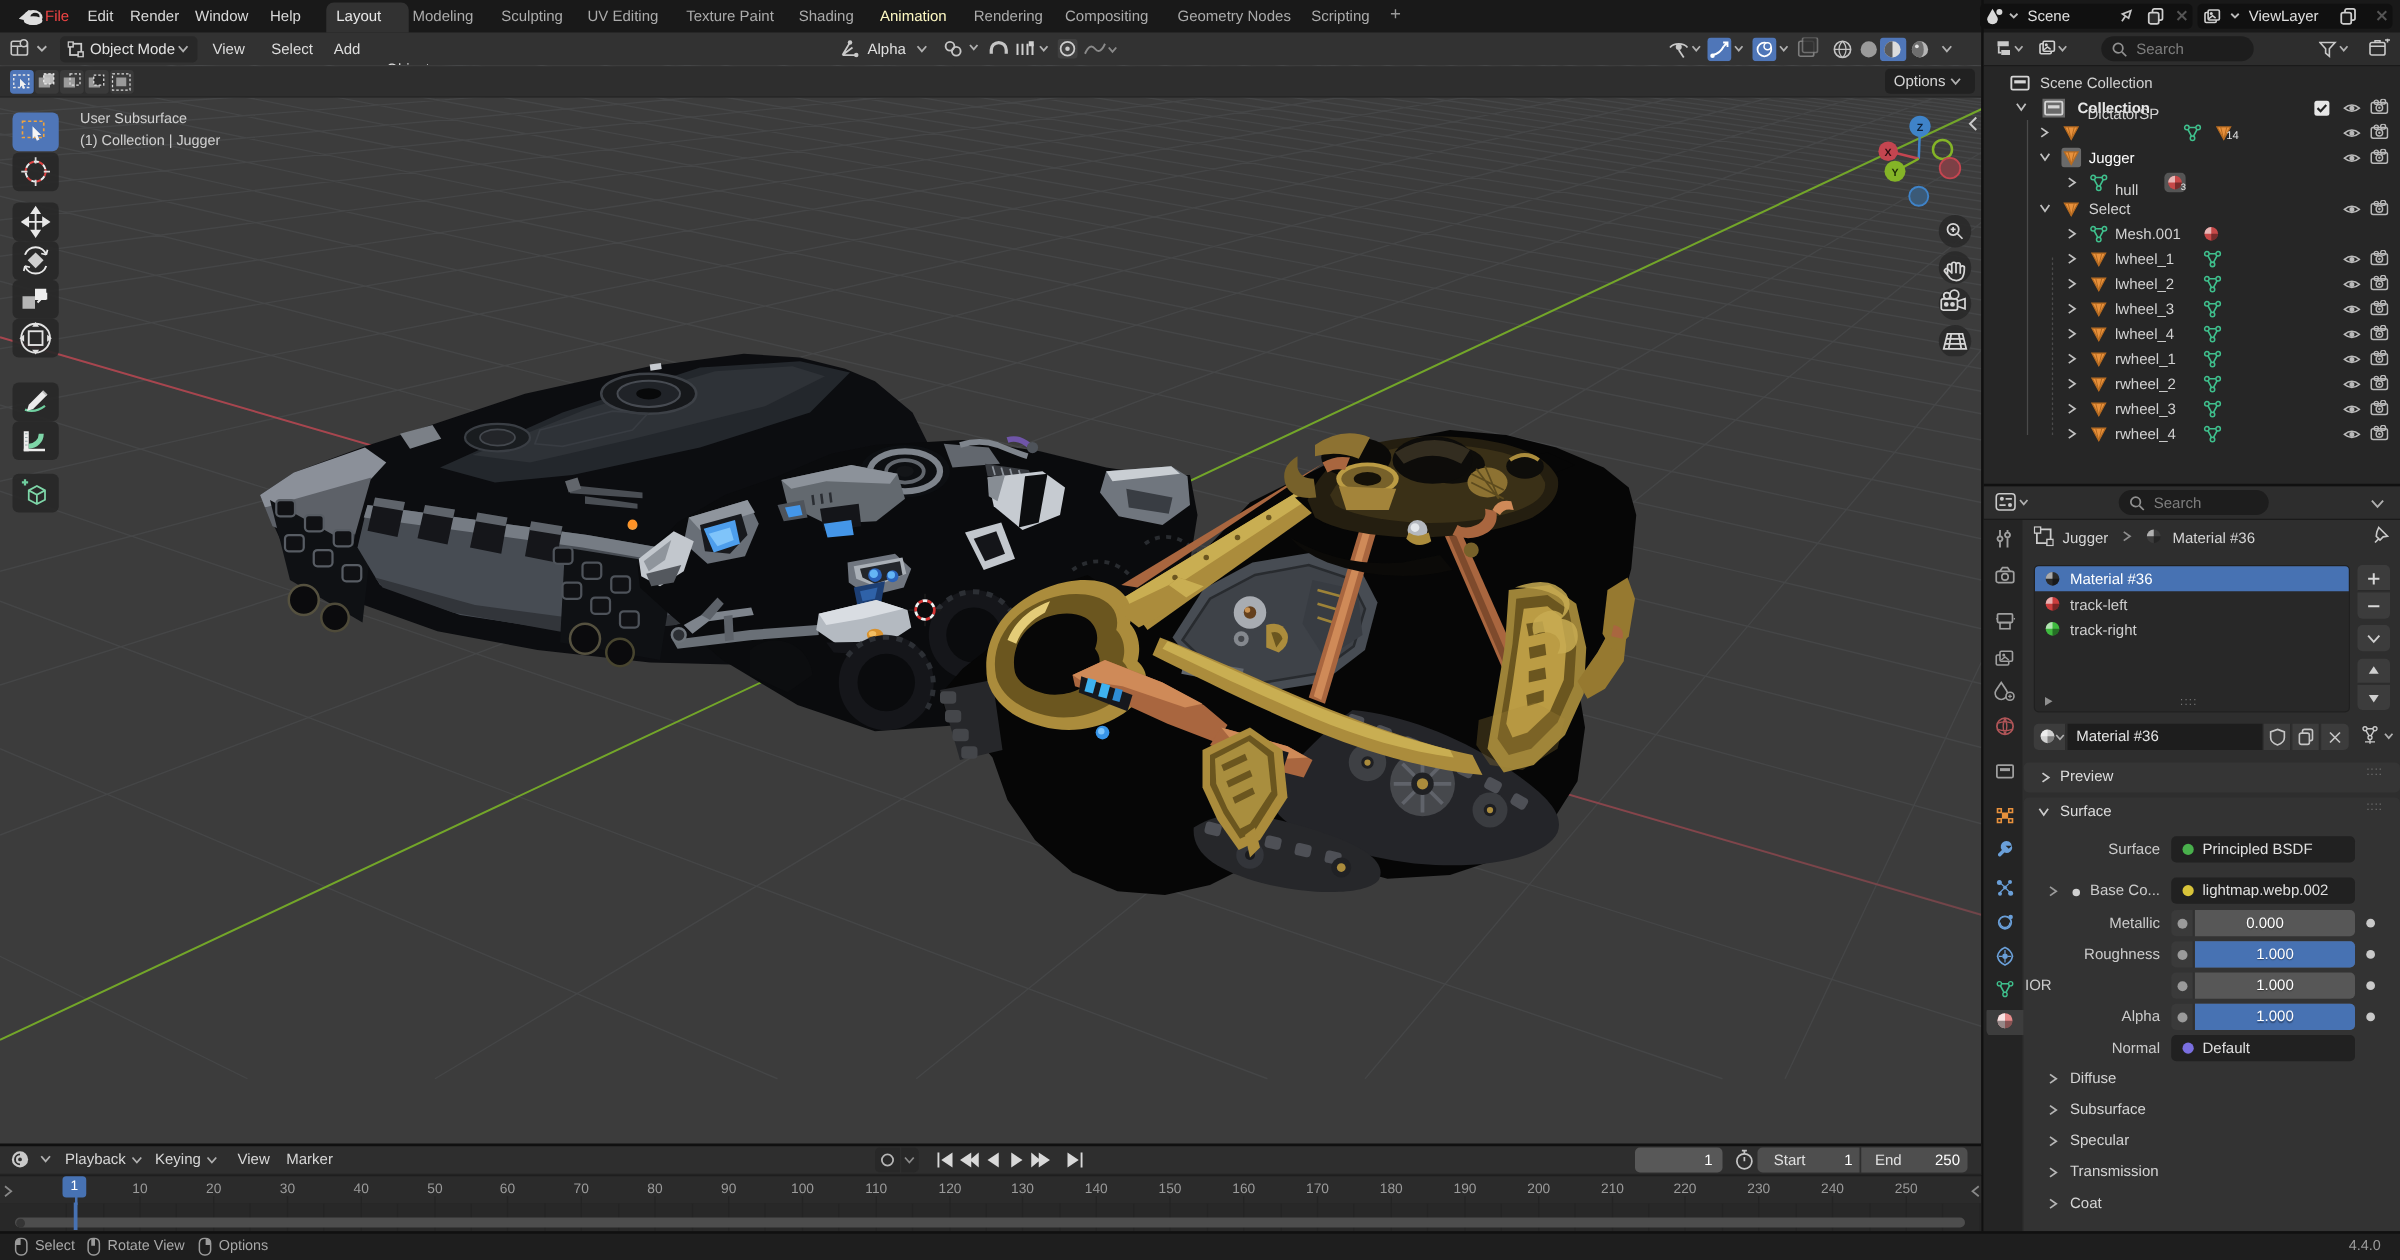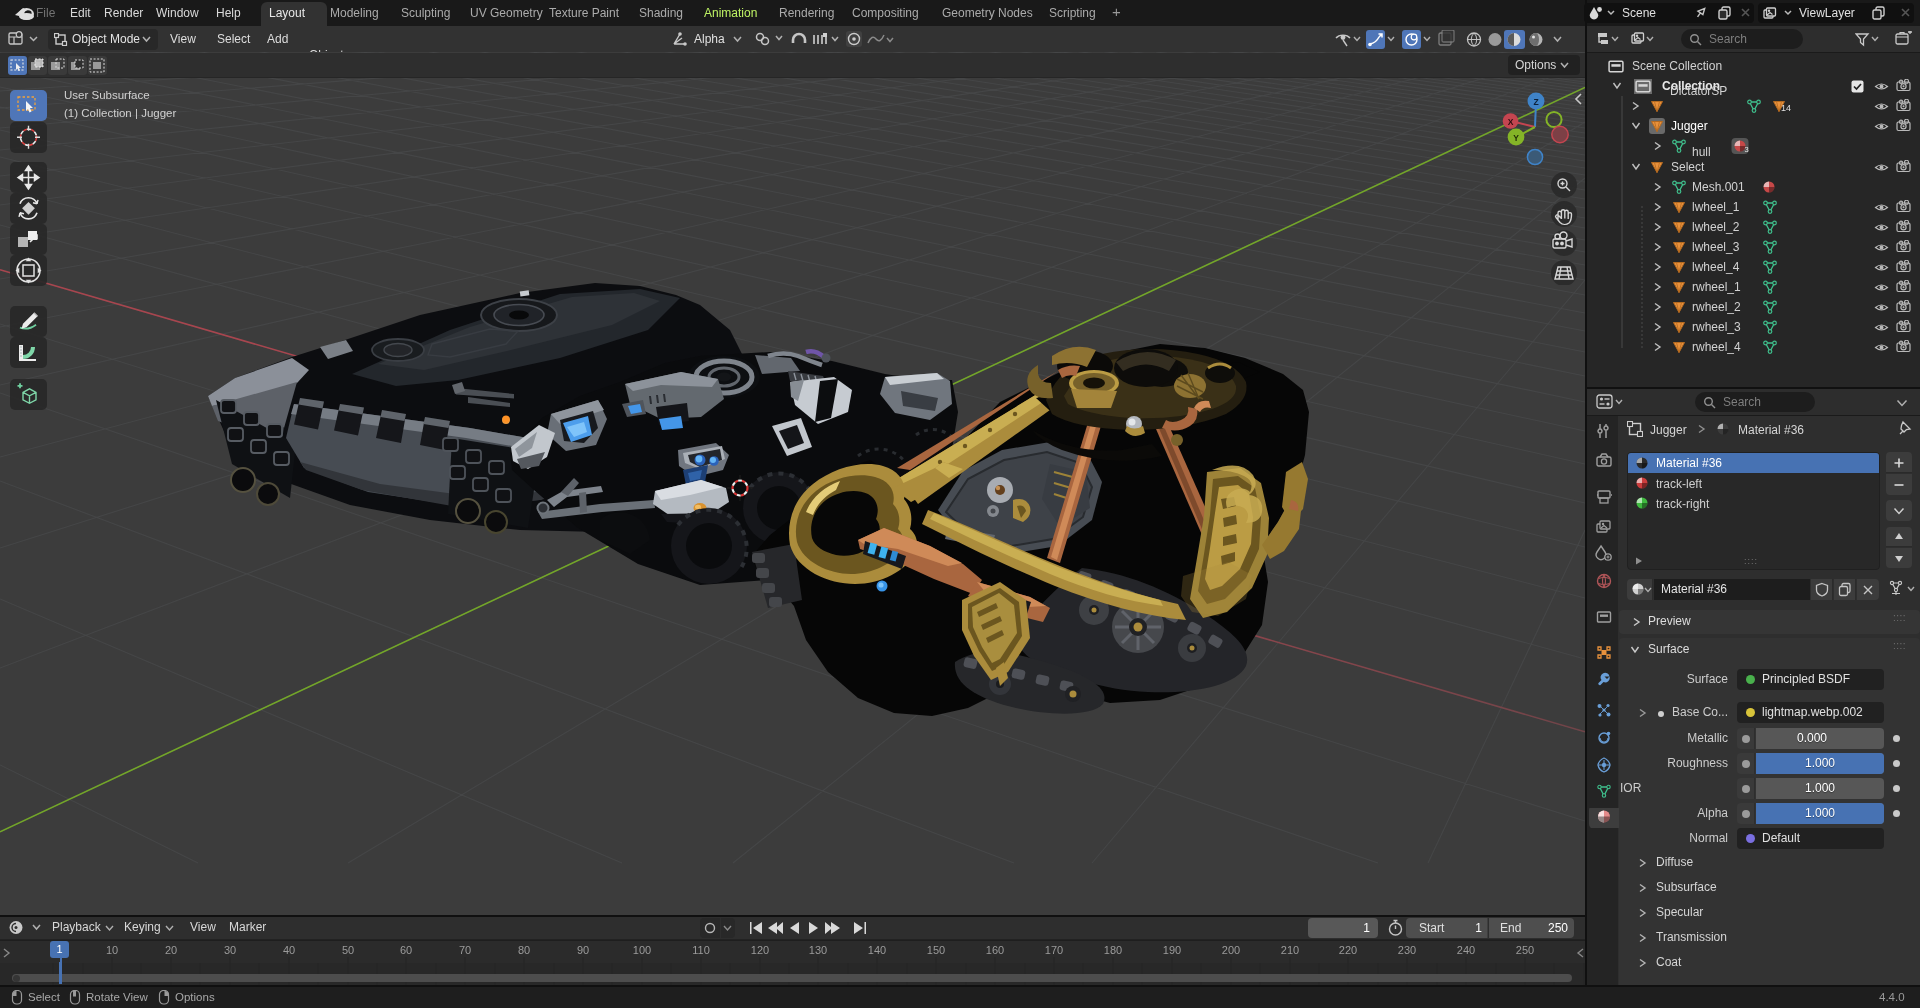--- a/index.html
+++ b/index.html
@@ -7,33 +7,33 @@
 .t{position:absolute;white-space:nowrap}
 </style></head><body>
 
 <div class="abs" style="left:0;top:0;width:1920px;height:26px;background:#191919"></div>
 <svg class="abs" style="left:14px;top:5px" width="22" height="16" viewBox="0 0 22 16">
 <ellipse cx="12.5" cy="9" rx="7.5" ry="6" fill="#dedede"></ellipse>
 <ellipse cx="14" cy="8" rx="3.6" ry="2.8" fill="#1b1b1b"></ellipse>
 <path d="M1,10 L9,3 L13,5 L5,11 Z" fill="#dedede"></path>
 <ellipse cx="12.5" cy="11.5" rx="7.5" ry="3.5" fill="#dedede"></ellipse>
 </svg>
-<div class="t" style="left:36px;top:6px;font-size:12px;color:#737373">File</div>
+<div class="t" style="left:36px;top:6px;font-size:12px;color:#ef4444">File</div>
 <div class="t" style="left:70px;top:6px;font-size:12px;color:#d9d9d9">Edit</div>
 <div class="t" style="left:104px;top:6px;font-size:12px;color:#d9d9d9">Render</div>
 <div class="t" style="left:156px;top:6px;font-size:12px;color:#d9d9d9">Window</div>
 <div class="t" style="left:216px;top:6px;font-size:12px;color:#d9d9d9">Help</div>
 <div class="abs" style="left:261px;top:2px;width:66px;height:24px;background:#323232;border-radius:6px 6px 0 0"></div>
 <div class="t" style="left:269px;top:6px;font-size:12px;color:#e8e8e8">Layout</div>
 <div class="t" style="left:330px;top:6px;font-size:12px;color:#ababab">Modeling</div>
 <div class="t" style="left:401px;top:6px;font-size:12px;color:#ababab">Sculpting</div>
-<div class="t" style="left:470px;top:6px;font-size:12px;color:#ababab">UV Geometry</div>
+<div class="t" style="left:470px;top:6px;font-size:12px;color:#ababab">UV Editing</div>
 <div class="t" style="left:549px;top:6px;font-size:12px;color:#ababab">Texture Paint</div>
 <div class="t" style="left:639px;top:6px;font-size:12px;color:#ababab">Shading</div>
-<div class="t" style="left:704px;top:6px;font-size:12px;color:#bef264">Animation</div>
+<div class="t" style="left:704px;top:6px;font-size:12px;color:#fef9c3">Animation</div>
 <div class="t" style="left:779px;top:6px;font-size:12px;color:#ababab">Rendering</div>
 <div class="t" style="left:852px;top:6px;font-size:12px;color:#ababab">Compositing</div>
 <div class="t" style="left:942px;top:6px;font-size:12px;color:#ababab">Geometry Nodes</div>
 <div class="t" style="left:1049px;top:6px;font-size:12px;color:#ababab">Scripting</div>
 <div class="t" style="left:1112px;top:3px;font-size:15px;color:#999">+</div>
 <div class="abs" style="left:1584px;top:3px;width:170px;height:20px;background:#101010;border-radius:4px"></div>
 <svg class="abs" style="left:1589px;top:6px" width="26" height="14" viewBox="0 0 26 14">
 <path d="M5,1 L9,8 A4.2,4.2 0 1,1 1,8 Z" fill="#d8d8d8"></path>
     <circle cx="10.5" cy="3.5" r="2.4" fill="#d8d8d8"></circle>
 <path d="M19,5 l3,3 l3,-3" stroke="#bbb" stroke-width="1.5" fill="none"></path>

